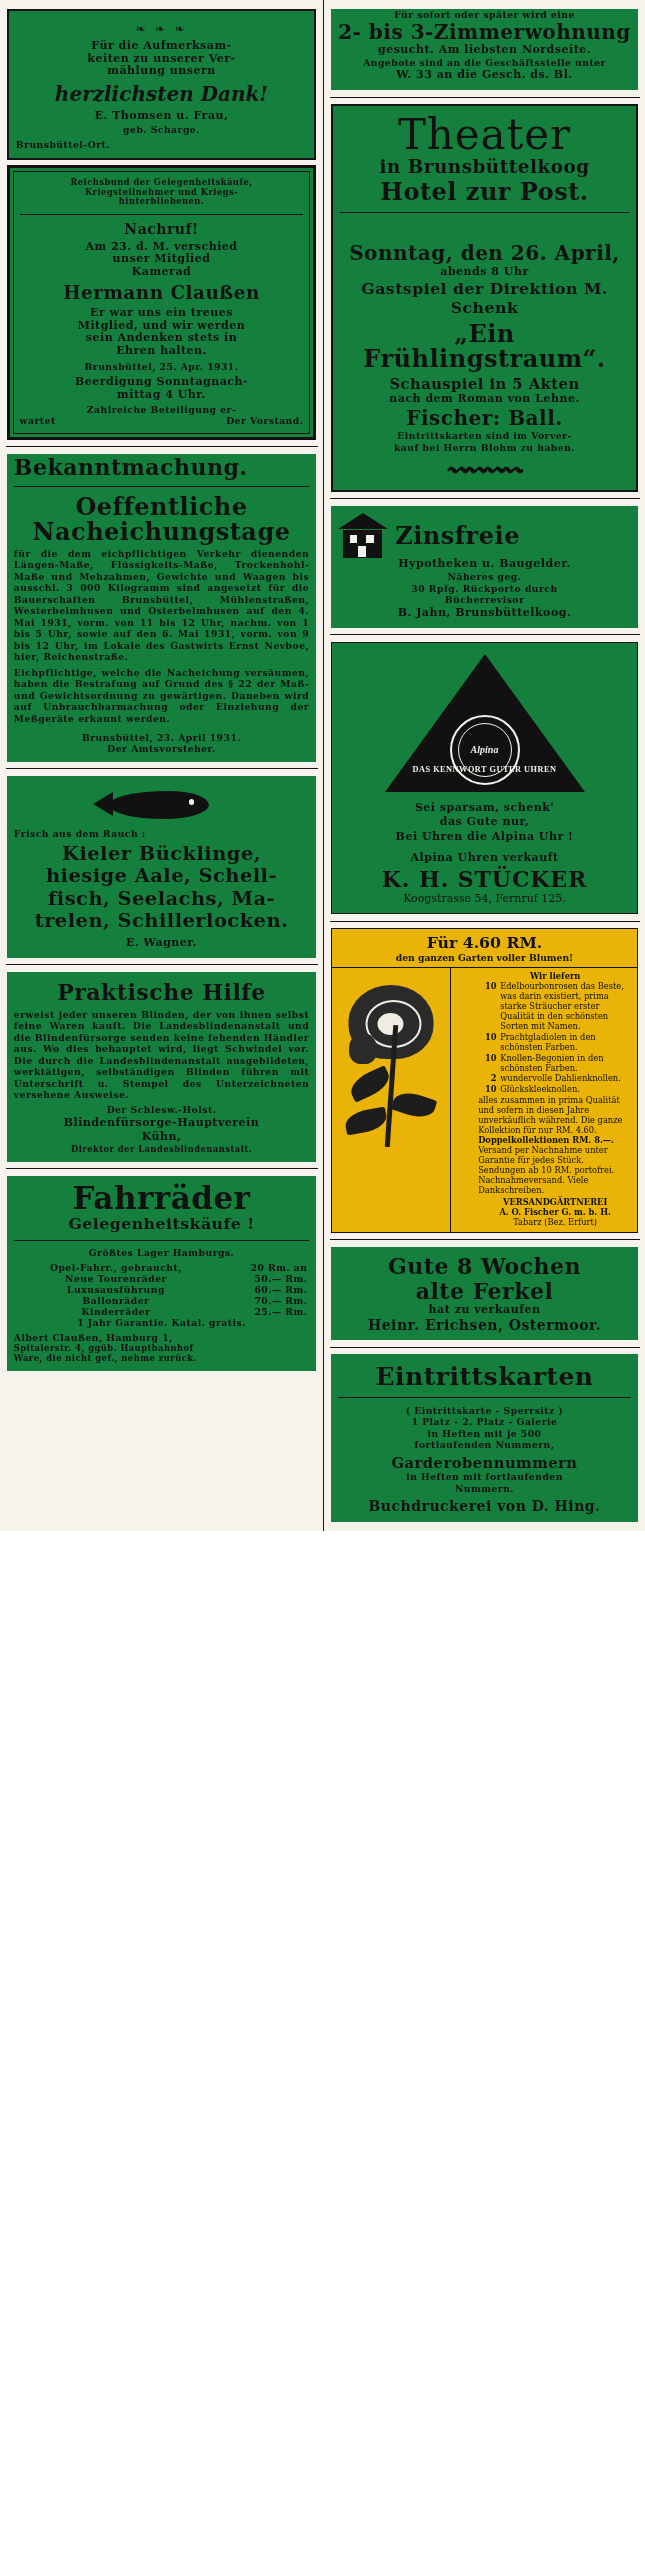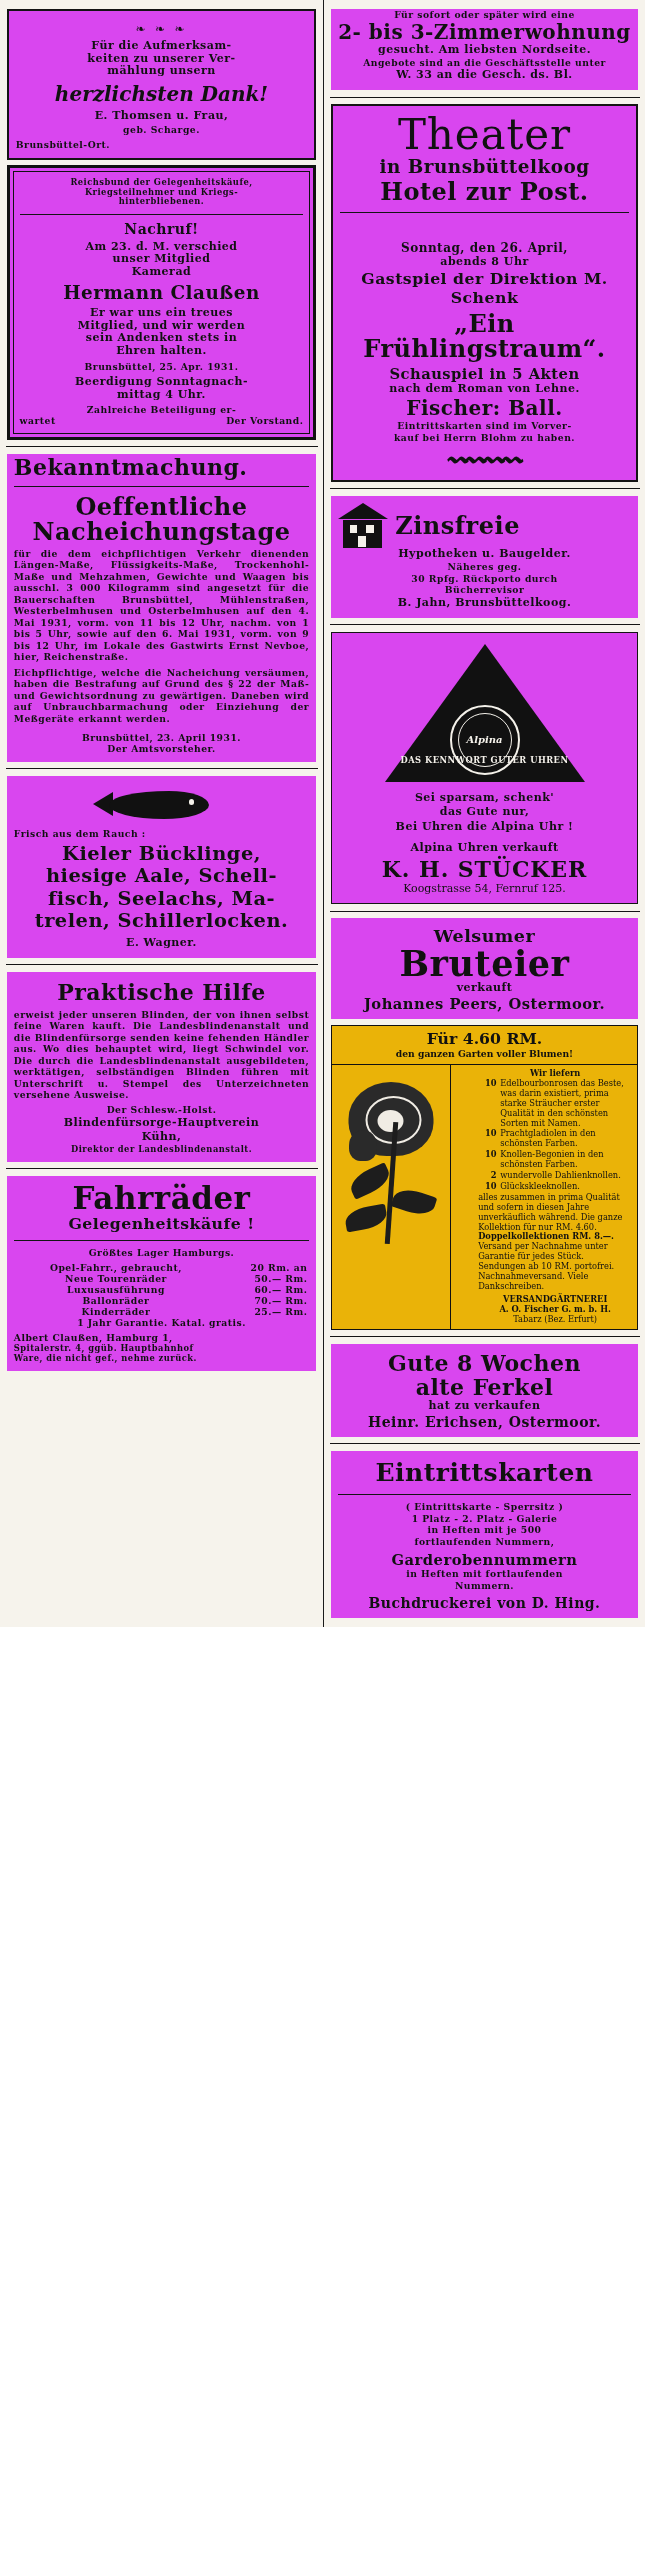--- a/index.html
+++ b/index.html
@@ -22,21 +22,21 @@
     box-sizing:border-box;
     padding:3.7px 5.5px;
   }
   .col-left{width:324px;border-right:1.8px solid #1a1a1a;}
   .col-right{width:321px;}
 
   .ad{
     border:1.8px solid #141414;
     margin:5.5px 1.8px;
     padding:7.4px 6.5px;
-    background:#d946ef;
+    background:#15803d;
     box-sizing:border-box;
     text-align:center;
   }
   .ad.noborder{border:none;}
   .rule{border:none;border-top:1.8px solid #141414;margin:6.5px 0;}
   .rule.thin{border-top:0.9px solid #141414;}
 
   .frak{font-family:"DejaVu Serif", serif;font-weight:bold;letter-spacing:0.5px;}
   .blk{font-weight:bold;}
   .center{text-align:center;}
@@ -86,20 +86,21 @@
     width:100%;
     display:flex;justify-content:center;
     margin:3.7px 0 1.8px 0;
   }
   .tri{
     width:0;height:0;
     border-left:100px solid transparent;
     border-right:100px solid transparent;
     border-bottom:138px solid #111;
     position:relative;
+    font-family:Liberation Serif, serif;
   }
   .tri .clock{
     position:absolute;
     left:-35px;top:61px;
     width:70px;height:70px;border-radius:50%;
     background:#111;border:2.8px solid #f4f1ea;
     box-sizing:border-box;
     display:flex;align-items:center;justify-content:center;
   }
   .tri .clock .inner{
@@ -348,21 +349,21 @@
       <div class="frak md">W. 33 an die Gesch. ds. Bl.</div>
     </div>
 
     <hr class="rule">
 
     <div class="ad" style="border-width:2.8px;">
       <div class="frak theater-title">Theater</div>
       <div class="frak theater-sub">in Brunsbüttelkoog</div>
       <div class="frak theater-h">Hotel zur Post.</div>
       <hr class="rule thin">
-      <div class="frak" style="font-size:12px;margin-top:28px;">Sonntag, den 26. April,</div>
+      <div class="frak" style="font-size:20px;margin-top:28px;">Sonntag, den 26. April,</div>
       <div class="frak md">abends 8 Uhr</div>
       <div class="frak" style="font-size:15.7px;">Gastspiel der Direktion M. Schenk</div>
       <div class="spacer4"></div>
       <div class="frak" style="font-size:24px;line-height:1.05;">„Ein</div>
       <div class="frak" style="font-size:24px;line-height:1.05;">Frühlingstraum“.</div>
       <div class="spacer4"></div>
       <div class="frak" style="font-size:14.7px;">Schauspiel in 5 Akten</div>
       <div class="frak md">nach dem Roman von Lehne.</div>
       <div class="frak" style="font-size:20px;">Fischer: Ball.</div>
       <div class="frak sm">Eintrittskarten sind im Vorver-</div>
@@ -406,26 +407,20 @@
       <div class="frak md">das Gute nur,</div>
       <div class="frak md">Bei Uhren die Alpina Uhr !</div>
       <div class="spacer8"></div>
       <div class="frak md">Alpina Uhren verkauft</div>
       <div class="blk" style="font-size:22px;letter-spacing:0.9px;">K. H. STÜCKER</div>
       <div class="md">Koogstrasse 54, Fernruf 125.</div>
     </div>
 
     <hr class="rule">
 
-    <div class="ad noborder">
-      <div class="frak" style="font-size:17.5px;">Welsumer</div>
-      <div class="frak" style="font-size:35px;line-height:1;">Bruteier</div>
-      <div class="frak md">verkauft</div>
-      <div class="frak" style="font-size:14.7px;">Johannes Peers, Ostermoor.</div>
-    </div>
 
     <div class="rose-ad" style="margin:5.5px 1.8px;">
       <div class="rose-head center">
         <div class="blk" style="font-size:15.7px;">Für 4.60 RM.</div>
         <div class="blk" style="font-size:9.2px;">den ganzen Garten voller Blumen!</div>
       </div>
       <div class="rose-body">
         <div class="rose-left">
           <div class="rose-pic">
             <div class="bloom"></div>

